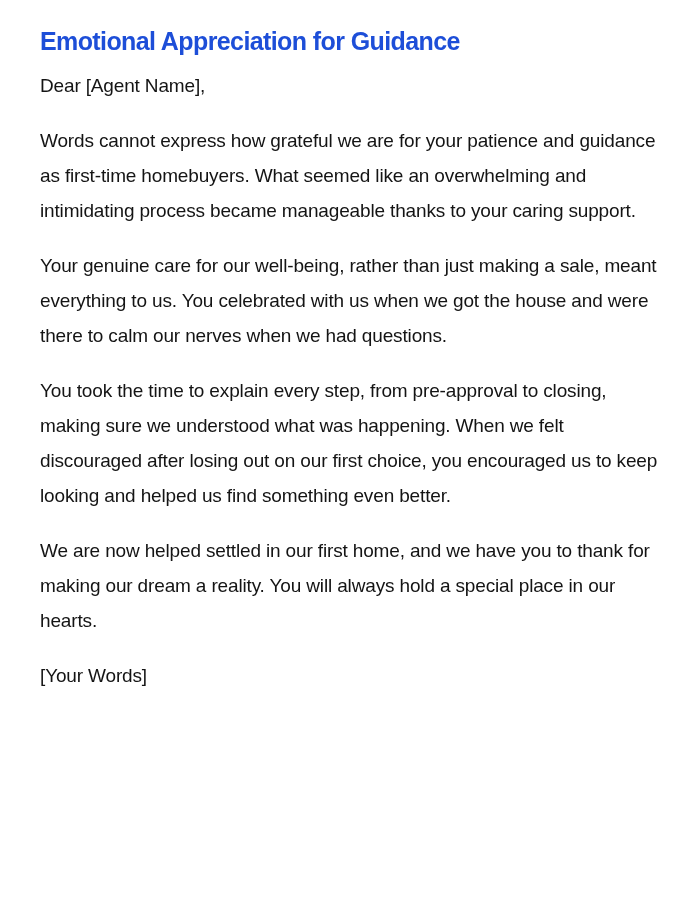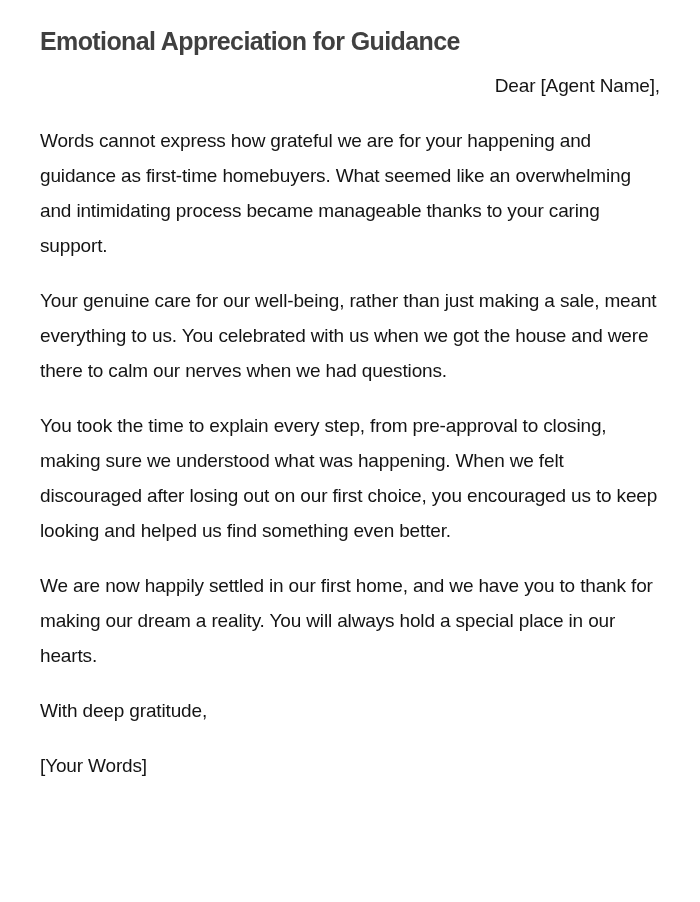--- a/index.html
+++ b/index.html
@@ -18,36 +18,35 @@
       padding: 24px 40px 0 40px;
       box-sizing: border-box;
       width: 700px;
     }
     .title {
       font-size: 25px;
       font-weight: bold;
       letter-spacing: -0.6px;
       margin: 0 0 10px 0;
       line-height: 34px;
-      color: #404040;
+      color: #1d4ed8;
     }
     .para {
       font-size: 19px;
       line-height: 35px;
       margin: 0 0 20px 0;
       letter-spacing: -0.15px;
       color: #141414;
     }
-    .greeting { margin-bottom: 20px; text-align: right; }
+    .greeting { margin-bottom: 20px; }
   </style>
 </head>
 <body>
 
 <div class="page">
   <h1 class="title">Emotional Appreciation for Guidance</h1>
   <p class="para greeting">Dear [Agent Name],</p>
-  <p class="para">Words cannot express how grateful we are for your happening and guidance as first-time homebuyers. What seemed like an overwhelming and intimidating process became manageable thanks to your caring support.</p>
+  <p class="para">Words cannot express how grateful we are for your patience and guidance as first-time homebuyers. What seemed like an overwhelming and intimidating process became manageable thanks to your caring support.</p>
   <p class="para">Your genuine care for our well-being, rather than just making a sale, meant everything to us. You celebrated with us when we got the house and were there to calm our nerves when we had questions.</p>
   <p class="para">You took the time to explain every step, from pre-approval to closing, making sure we understood what was happening. When we felt discouraged after losing out on our first choice, you encouraged us to keep looking and helped us find something even better.</p>
-  <p class="para">We are now happily settled in our first home, and we have you to thank for making our dream a reality. You will always hold a special place in our hearts.</p>
-  <p class="para">With deep gratitude,</p>
+  <p class="para">We are now helped settled in our first home, and we have you to thank for making our dream a reality. You will always hold a special place in our hearts.</p>
   <p class="para">[Your Words]</p>
 </div>
 
 </body></html>

